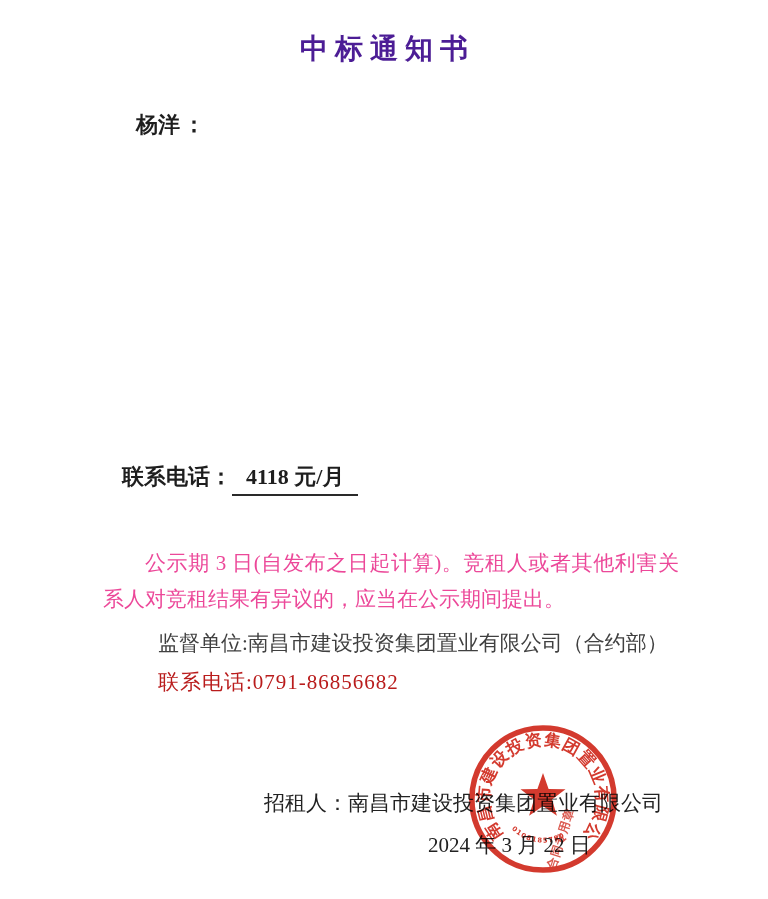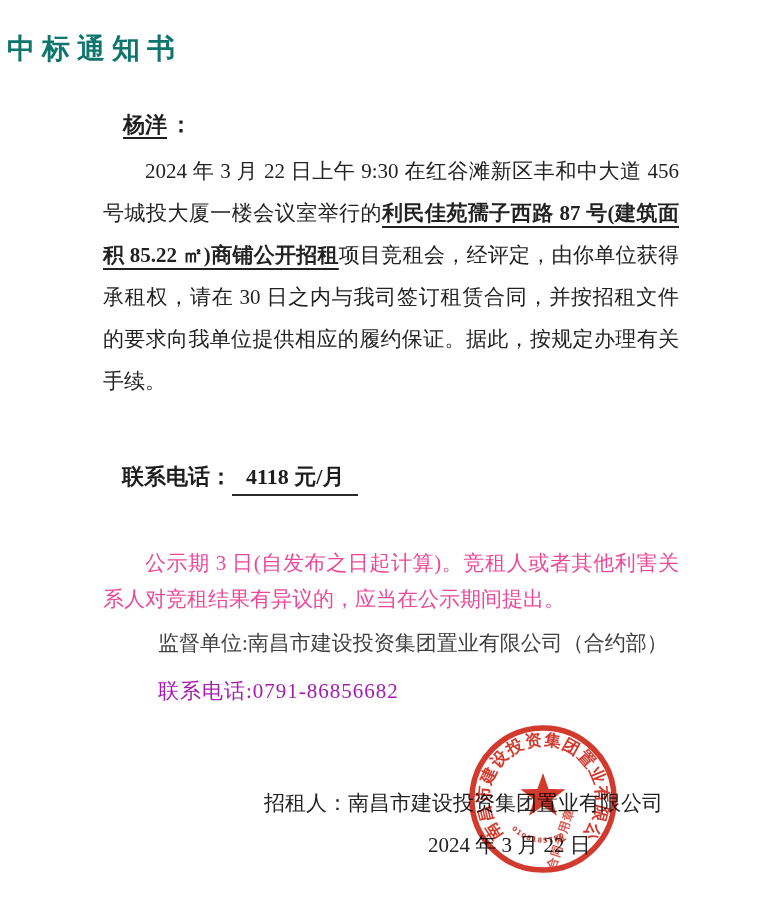--- a/index.html
+++ b/index.html
@@ -12,38 +12,39 @@
     background: #ffffff;
     overflow: hidden;
     font-family: "Liberation Serif", "DejaVu Serif", serif;
     color: #1e1e1e;
   }
   .doc-title {
     position: absolute;
     top: 30px;
     left: 0;
     width: 100%;
+    text-align: center;
     font-size: 28px;
     font-weight: 700;
     letter-spacing: 7px;
     text-indent: 7px;
-    color: #0f766e;
+    color: #4c1d95;
   }
   .salutation {
     position: absolute;
     top: 110px;
     left: 120px;
     font-size: 22px;
     font-weight: 700;
   }
   .salutation .name {
-    text-decoration: underline;
     text-decoration-thickness: 2px;
     text-underline-offset: 5px;
     padding: 0 3px;
+    margin-left: 13px;
   }
   .para1 {
     position: absolute;
     top: 150px;
     left: 103px;
     width: 576px;
     font-size: 21px;
     line-height: 42px;
     text-align: justify;
     text-indent: 2em;
@@ -84,22 +85,21 @@
     left: 158px;
     font-size: 21px;
     color: #404040;
   }
   .phone-line {
     position: absolute;
     top: 668px;
     left: 158px;
     font-size: 21px;
     letter-spacing: 1px;
-    color: #a21caf;
-    margin-top: 9px;
+    color: #b91c1c;
   }
   .lessor-line {
     position: absolute;
     top: 789px;
     left: 264px;
     font-size: 21px;
     color: #222222;
   }
   .date-line {
     position: absolute;
@@ -150,21 +150,20 @@
 </style>
 </head>
 <body>
 
 <div class="page">
 
   <div class="doc-title">中标通知书</div>
 
   <div class="salutation"><span class="name">杨洋</span><span>：</span></div>
 
-  <div class="para1"><span>2024 年 3 月 22 日上午 9:30 在红谷滩新区丰和中大道 456 号城投大厦一楼会议室举行的</span><span class="emphasis">利民佳苑孺子西路 87 号(建筑面积 85.22 ㎡)商铺公开招租</span><span>项目竞租会，经评定，由你单位获得承租权，请在 30 日之内与我司签订租赁合同，并按招租文件的要求向我单位提供相应的履约保证。据此，按规定办理有关手续。</span></div>
 
   <div class="result-line"><span>联系电话：</span><span class="result-value">4118 元/月</span></div>
 
   <div class="para2">公示期 3 日(自发布之日起计算)。竞租人或者其他利害关系人对竞租结果有异议的，应当在公示期间提出。</div>
 
   <div class="supervisor-line">监督单位:南昌市建设投资集团置业有限公司（合约部）</div>
 
   <div class="phone-line">联系电话:0791-86856682</div>
 
   <div class="lessor-line">招租人：南昌市建设投资集团置业有限公司</div>

